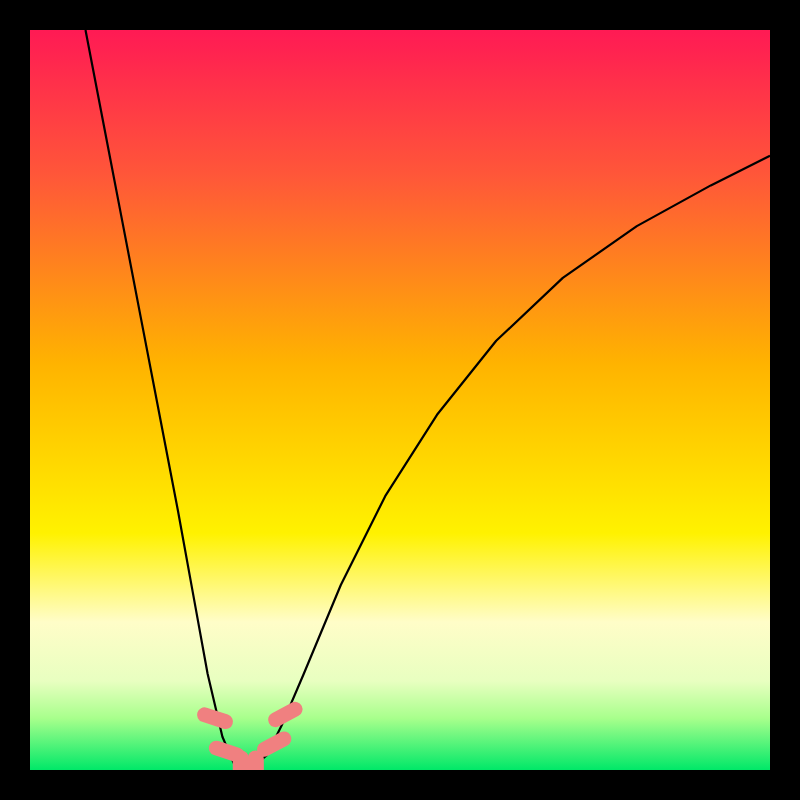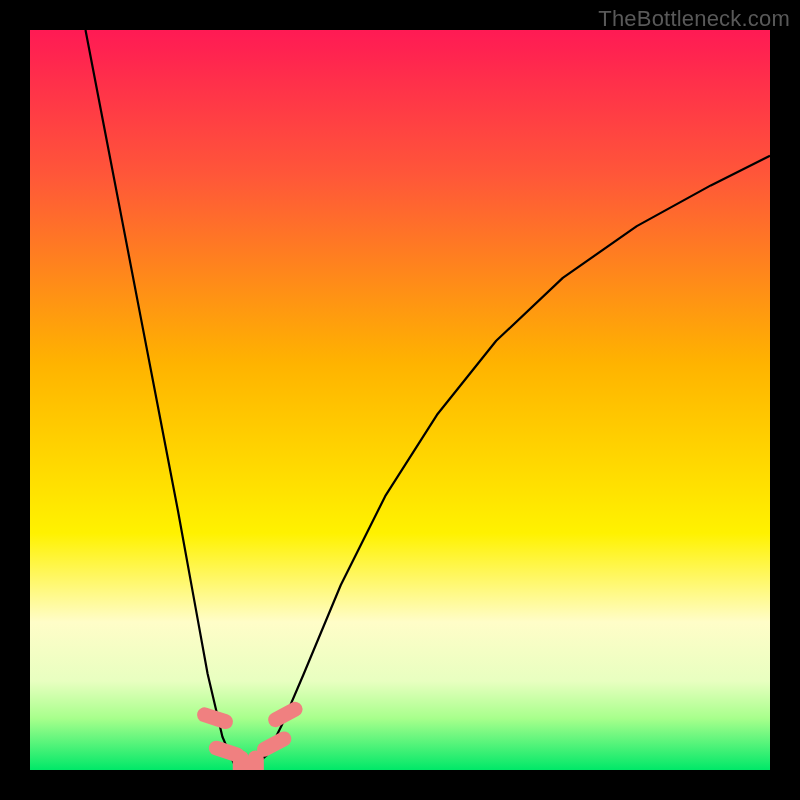--- a/index.html
+++ b/index.html
@@ -42,21 +42,20 @@
     height: 740px;
   }
   svg.bg { z-index: 1; }
   svg.curve { z-index: 2; }
   svg.markers { z-index: 3; }
 </style>
 </head>
 <body>
 
 <div class="outer">
-  <div class="watermark">TheBottleneck.com</div>
   <div class="plot-area">
     <svg class="bg" viewBox="0 0 740 740" preserveAspectRatio="none">
       <defs>
         <linearGradient id="grad" x1="0" y1="0" x2="0" y2="1">
             <stop offset="0%" stop-color="#ff1a54"></stop>
             <stop offset="20%" stop-color="#ff5838"></stop>
             <stop offset="45%" stop-color="#ffb300"></stop>
             <stop offset="68%" stop-color="#fff200"></stop>
             <stop offset="80%" stop-color="#fffdc8"></stop>
             <stop offset="88%" stop-color="#e8ffc0"></stop>

